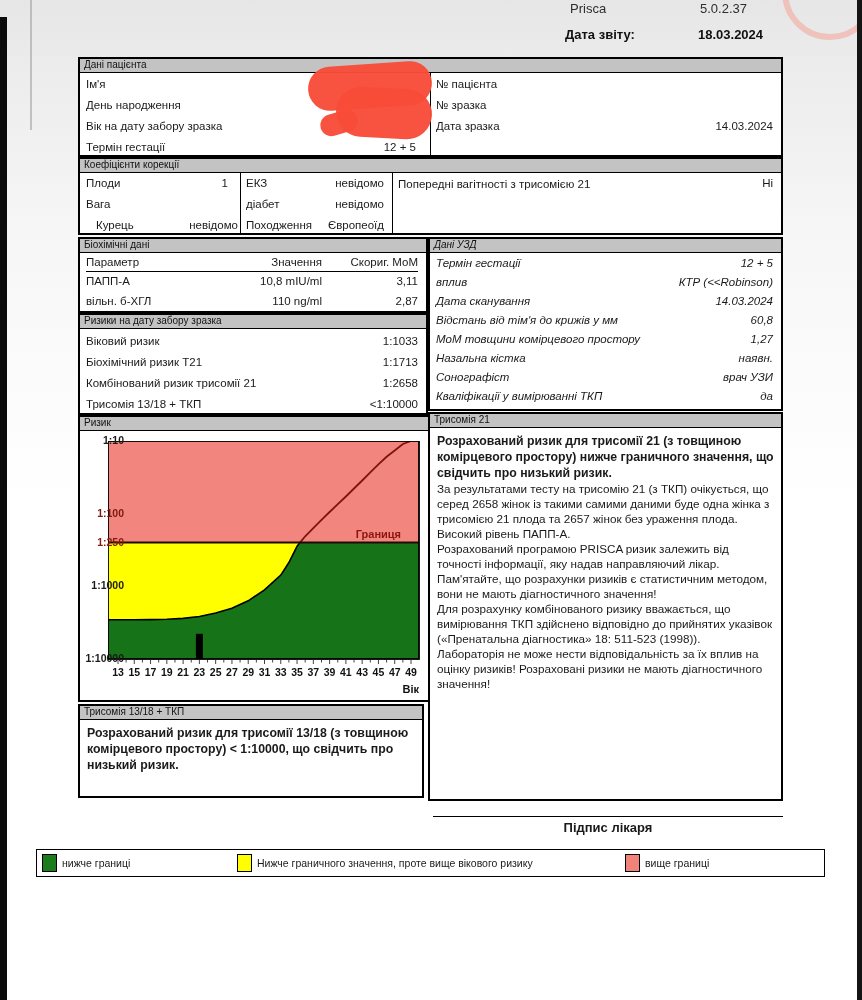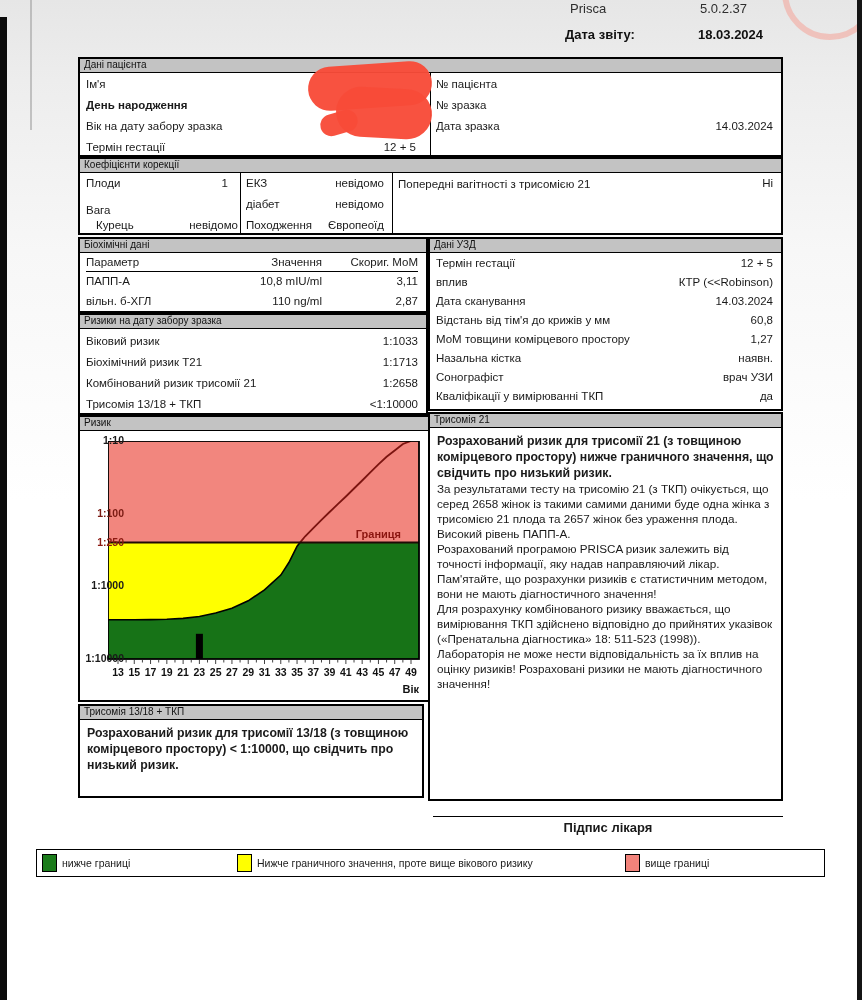--- a/index.html
+++ b/index.html
@@ -49,21 +49,21 @@
   <span class="hdrtxt bold" style="left:565px;top:27px;">Дата звіту:</span>
   <span class="hdrtxt bold" style="left:698px;top:27px;">18.03.2024</span>
 
   <div class="panel" style="left:78px;top:57px;width:705px;height:100px;">
     <div class="sechdr">Дані пацієнта</div>
     <div class="vline" style="left:350px;"></div>
     <div class="frow" style="top:18px;width:330px;right:auto;">
       <span class="lab">Ім'я</span>
       <span class="val"></span>
     </div>
-    <div class="frow" style="top:39px;width:330px;right:auto;font-weight:bold;">
+    <div class="frow" style="top:39px;width:330px;right:auto;">
       <span class="lab">День народження</span>
       <span class="val"></span>
     </div>
     <div class="frow" style="top:60px;width:330px;right:auto;">
       <span class="lab">Вік на дату забору зразка</span>
       <span class="val"></span>
     </div>
     <div class="frow" style="top:81px;width:330px;right:auto;">
       <span class="lab">Термін гестації</span>
       <span class="val">12 + 5</span>
@@ -87,21 +87,21 @@
   <div class="scribble" style="left:320px;top:112px;width:38px;height:22px;border-radius:12px;transform:rotate(-16deg);"></div>
 
   <div class="panel" style="left:78px;top:157px;width:705px;height:78px;">
     <div class="sechdr">Коефіцієнти корекції</div>
     <div class="vline" style="left:160px;"></div>
     <div class="vline" style="left:312px;"></div>
     <div class="frow" style="top:17px;width:142px;right:auto;">
       <span class="lab">Плоди</span>
       <span class="val">1</span>
     </div>
-    <div class="frow" style="top:44px;width:142px;right:auto;">
+    <div class="frow" style="top:38px;width:142px;right:auto;">
       <span class="lab">Вага</span>
       <span class="val"></span>
     </div>
     <div class="frow" style="top:59px;width:142px;right:auto;padding-left:10px;">
       <span class="lab">Курець</span>
       <span class="val">невідомо</span>
     </div>
     <div class="frow" style="left:166px;top:17px;width:138px;right:auto;">
       <span class="lab">ЕКЗ</span>
       <span class="val">невідомо</span>
@@ -152,21 +152,21 @@
     <div class="frow" style="top:61px;">
       <span class="lab">Комбінований ризик трисомії 21</span>
       <span class="val">1:2658</span>
     </div>
     <div class="frow" style="top:82px;">
       <span class="lab">Трисомія 13/18 + ТКП</span>
       <span class="val">&lt;1:10000</span>
     </div>
   </div>
 
-  <div class="panel" style="left:428px;top:237px;width:355px;height:174px;">
+  <div class="panel" style="left:428px;top:237px;width:355px;height:174px;font-style:italic;">
     <div class="sechdr">Дані УЗД</div>
     <div class="frow" style="top:17px;">
       <span class="lab">Термін гестації</span>
       <span class="val">12 + 5</span>
     </div>
     <div class="frow" style="top:36px;">
       <span class="lab">вплив</span>
       <span class="val">КТР (&lt;&lt;Robinson)</span>
     </div>
     <div class="frow" style="top:55px;">

